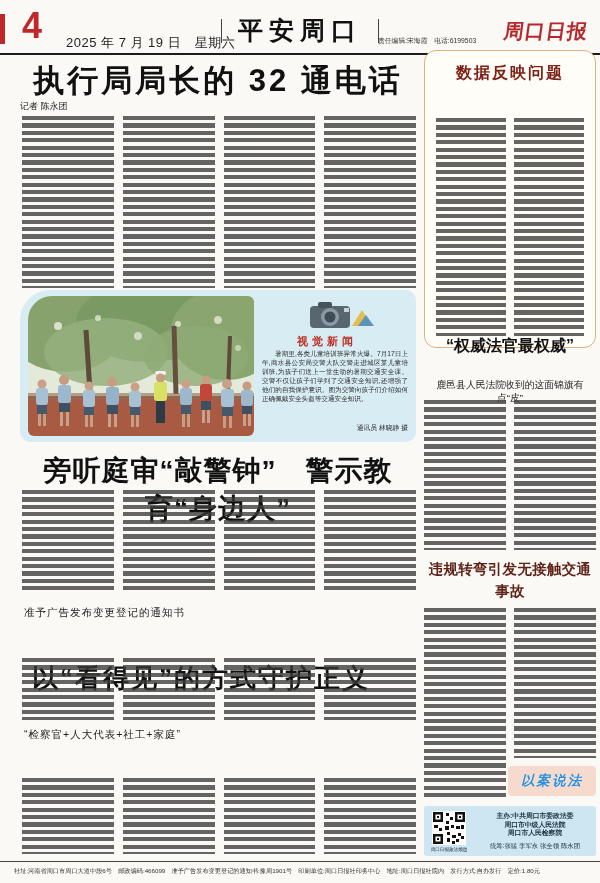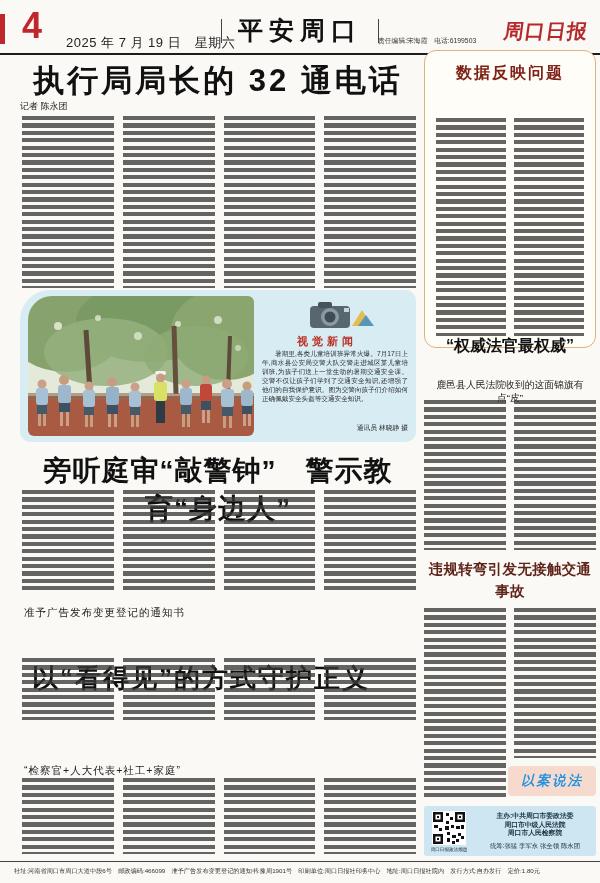--- a/index.html
+++ b/index.html
@@ -193,21 +193,21 @@
 
   <div class="abs kicker" style="left:24px;top:606px;">准予广告发布变更登记的通知书</div>
   <div class="abs headline" style="left:3px;top:620px;width:396px;font-size:26px;letter-spacing:2px;margin-top:41px;">以“看得见”的方式守护正义</div>
   <div class="abs cols" style="left:22px;top:658px;width:394px;height:62px;">
     <div class="textfill"></div>
     <div class="textfill"></div>
     <div class="textfill"></div>
     <div class="textfill"></div>
   </div>
 
-  <div class="abs kicker" style="left:24px;top:728px;margin-top:36px;">“检察官+人大代表+社工+家庭”</div>
+  <div class="abs kicker" style="left:24px;top:728px;">“检察官+人大代表+社工+家庭”</div>
   <div class="abs cols" style="left:22px;top:778px;width:394px;height:76px;">
     <div class="textfill"></div>
     <div class="textfill"></div>
     <div class="textfill"></div>
     <div class="textfill"></div>
   </div>
 
   <div class="abs data-box"></div>
   <div class="abs data-box-title">
     <div>数据反映问题</div>

